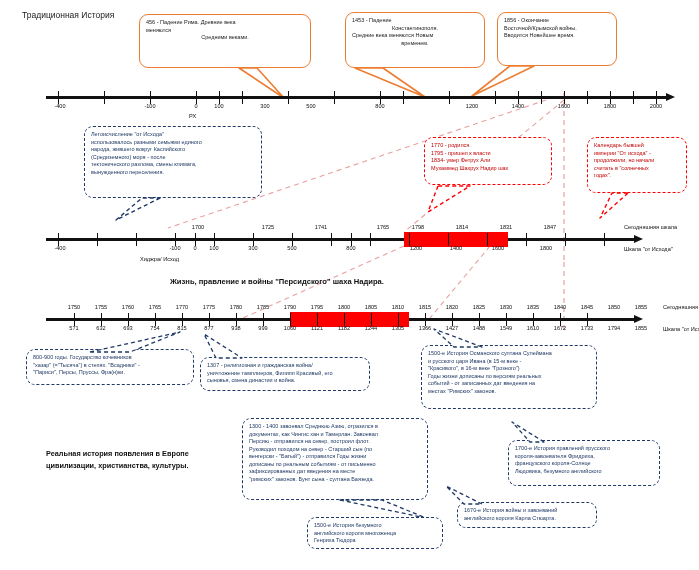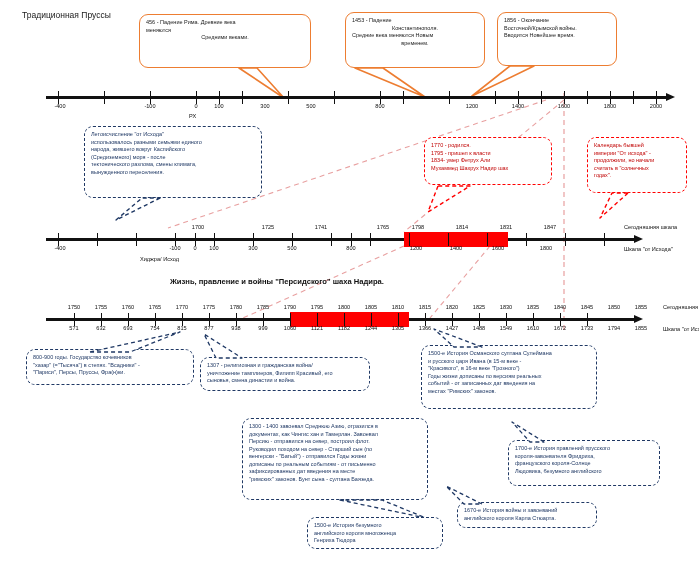--- a/index.html
+++ b/index.html
@@ -49,24 +49,28 @@
     <line x1="564" y1="93" x2="564" y2="262" stroke="#E8A0A0" stroke-width="1.2" stroke-dasharray="5,4"></line>
     <line x1="564" y1="262" x2="564" y2="330" stroke="#E8A0A0" stroke-width="1.2" stroke-dasharray="5,4"></line>
 
     <line x1="546" y1="100" x2="168" y2="228" stroke="#E8A0A0" stroke-width="1.1" stroke-dasharray="5,4"></line>
     <line x1="564" y1="100" x2="404" y2="232" stroke="#E8A0A0" stroke-width="1.1" stroke-dasharray="5,4"></line>
 
     <line x1="404" y1="246" x2="243" y2="318" stroke="#E8A0A0" stroke-width="1.1" stroke-dasharray="5,4"></line>
     <line x1="490" y1="246" x2="430" y2="318" stroke="#E8A0A0" stroke-width="1.1" stroke-dasharray="5,4"></line>
   </svg>
 
-  <div class="ttl" style="left:22px;top:10px;">Традиционная Пруссы</div>
+  <div class="ttl" style="left:22px;top:10px;">Традиционная История</div>
 
   <div class="bold-ttl" style="position:absolute;left:170px;top:277px;white-space:nowrap;">Жизнь, правление и войны "Персидского" шаха Надира.</div>
 
+  <div style="position:absolute;left:46px;top:448px;font-size:7.3px;font-weight:bold;line-height:1.7;color:#111;">
+    <span style="display:block">Реальная история появления в Европе</span>
+    <span style="display:block">цивилизации, христианства, культуры.</span>
+  </div>
 
   <div class="callout co-orange" style="left:139px;top:14px;width:172px;height:54px;">
     <span class="ln">456 - Падение Рима. Древние века</span>
     <span class="ln">меняются</span>
     <span class="ln" style="text-align:center">Средними веками.</span>
   </div>
   <svg style="position:absolute;left:139px;top:60px;width:180px;height:40px;">
     <path d="M100 8 L145 38 L118 8 Z" fill="#fff" stroke="#ED7D31" stroke-width="1.6" stroke-linejoin="round"></path>
   </svg>
 

